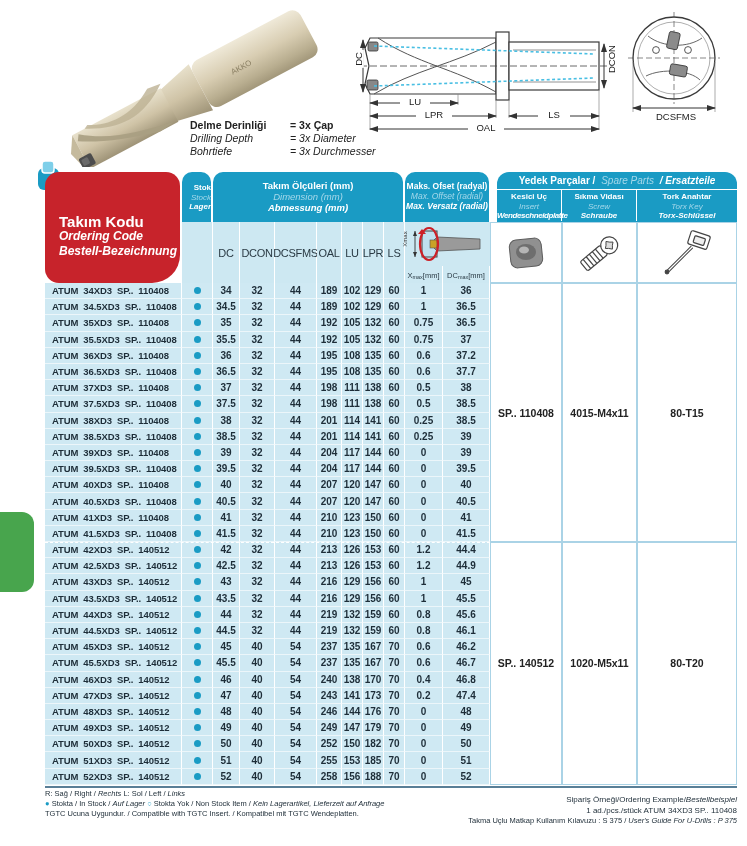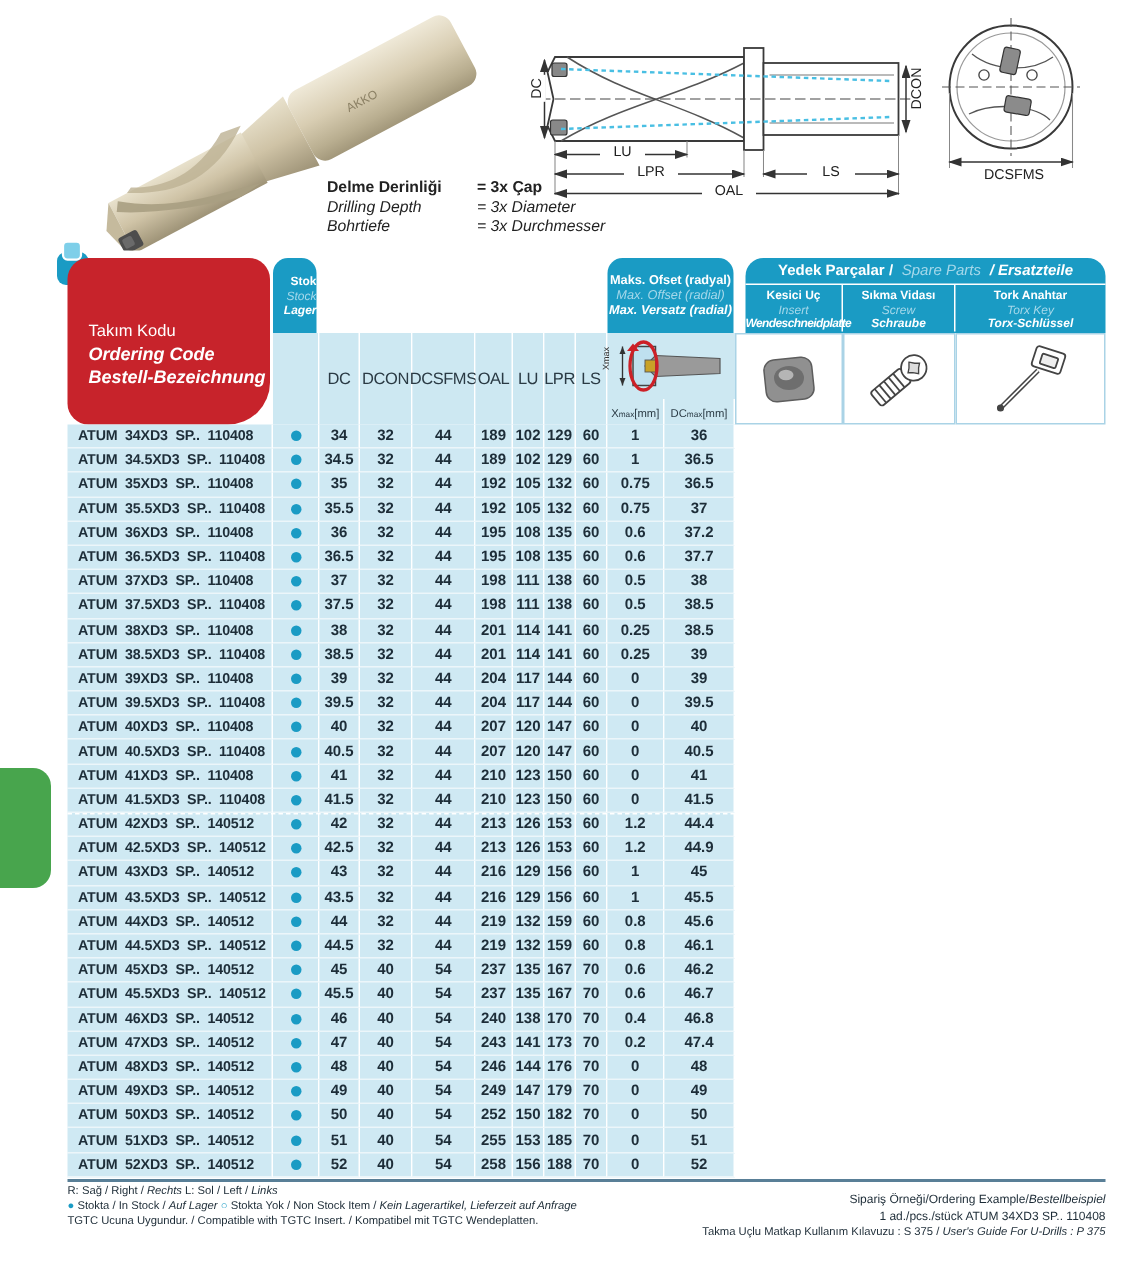--- a/index.html
+++ b/index.html
@@ -1,21 +1,21 @@
 <!DOCTYPE html>
 <html><head>
 <meta charset="utf-8">
 <style>
   html,body{margin:0;padding:0;background:#fff;}
   .page{position:relative;width:747px;height:846px;background:#fff;overflow:hidden;
         font-family:"Liberation Sans",sans-serif;color:#1d2d38;}
   .abs{position:absolute;}
 
   
-  .depth-note{left:218px;top:119px;width:200px;font-size:10.5px;line-height:13px;color:#222;}
+  .depth-note{left:190px;top:119px;width:200px;font-size:10.5px;line-height:13px;color:#222;}
   .dn-row{display:flex;}
   .dn-row .lbl{width:100px;}
   .dn-row.b{font-weight:700;}
   .dn-row.i{font-style:italic;}
   .tech-draw{left:358px;top:6px;width:384px;height:136px;}
   .dim-label{position:absolute;font-size:9.5px;color:#222;background:#fff;text-align:center;line-height:10px;padding:0 2px;}
   .rot{transform:rotate(-90deg);transform-origin:center;}
 
   
   .band{background:#1a9bc4;border-radius:10px 10px 0 0;color:#fff;text-align:center;}
@@ -27,21 +27,21 @@
   .b-offs{left:405px;top:172px;width:84px;height:50px;font-size:8.5px;line-height:10px;padding-top:9px;box-sizing:border-box;border-radius:10px 10px 0 0;}
   .b-spare{left:497px;top:172px;width:240px;height:50px;border-radius:12px 12px 0 0;}
   .spare-title{height:17px;line-height:18px;font-size:10px;border-bottom:1.5px solid #fff;}
   .spare-title .h-en{margin:0 3px;}
   .spare-cols{display:grid;grid-template-columns:65px 75px 100px;height:31px;}
   .spare-cols>div{border-right:1.5px solid #fff;font-size:8px;line-height:9.5px;padding-top:2px;box-sizing:border-box;}
   .spare-cols>div:last-child{border-right:none;}
 
   .red-block{left:45px;top:172px;width:135px;height:111px;background:#c7232b;
              border-radius:14px 14px 28px 14px;color:#fff;padding:42px 0 0 14px;box-sizing:border-box;}
-  .red-block .r1{font-weight:400;font-size:11px;line-height:15px;}
+  .red-block .r1{font-weight:700;font-size:15px;line-height:15px;}
   .red-block .r2,.red-block .r3{font-weight:700;font-style:italic;font-size:12px;line-height:15px;}
 
   
   .subheader-left{left:182px;top:222px;width:223px;height:61px;display:grid;
       grid-template-columns:31px 27px 35px 42px 25px 21px 21px 21px;}
   .subheader-left>div{background:#cde8f2;border-right:1.5px solid #fff;display:flex;align-items:center;justify-content:center;
       font-size:11px;letter-spacing:-0.3px;color:#2a3a44;}
   .subheader-offset{left:405px;top:222px;width:85px;height:61px;background:#cde8f2;}
   .offset-img{position:absolute;left:3px;top:3px;}
   .offset-cols{position:absolute;left:0;bottom:0;width:100%;height:17px;display:grid;grid-template-columns:38px 47px;}
@@ -187,20 +187,25 @@
 
   <svg class="abs bookmark" width="26" height="32" viewBox="0 0 26 32">
     <rect x="2" y="8" width="21" height="22" rx="6" fill="#1a9bc4"></rect>
     <rect x="6" y="1" width="12" height="12" rx="3" fill="#7ecfe9" stroke="#fff" stroke-width="1.5"></rect>
   </svg>
 
   <div class="abs band b-stok">
     <div class="h-tr">Stok</div>
     <div class="h-en">Stock</div>
     <div class="h-de">Lager</div>
+  </div>
+  <div class="abs band b-dims">
+    <div class="h-tr">Takım Ölçüleri (mm)</div>
+    <div class="h-en">Dimension (mm)</div>
+    <div class="h-de">Abmessung (mm)</div>
   </div>
   <div class="abs band b-offs">
     <div class="h-tr">Maks. Ofset (radyal)</div>
     <div class="h-en">Max. Offset (radial)</div>
     <div class="h-de">Max. Versatz (radial)</div>
   </div>
   <div class="abs band b-spare">
     <div class="spare-title">
       <span class="h-tr">Yedek Parçalar /</span>
       <span class="h-en">Spare Parts</span>
@@ -765,20 +770,28 @@
         <div class="tcell c-oal">258</div>
         <div class="tcell c-lu">156</div>
         <div class="tcell c-lpr">188</div>
         <div class="tcell c-ls">70</div>
         <div class="tcell c-xmax">0</div>
         <div class="tcell c-dcmax">52</div>
       </div>
     </div>
   <div class="abs group-sep"></div>
 
+  <div class="abs spare-grid">
+    <div>SP.. 110408</div>
+    <div>4015-M4x11</div>
+    <div>80-T15</div>
+    <div>SP.. 140512</div>
+    <div>1020-M5x11</div>
+    <div>80-T20</div>
+  </div>
 
   <div class="abs bottom-bar"></div>
 
   <div class="abs fn fn-left">
       <div class="fn-line"><span>R: Sağ / Right / </span><span class="it">Rechts</span><span>   L: Sol / Left / </span><span class="it">Links</span></div>
       <div class="fn-line"><span class="accent">● </span><span>Stokta / In Stock / </span><span class="it">Auf Lager</span><span>  </span><span class="accent">○ </span><span>Stokta Yok / Non Stock Item / </span><span class="it">Kein Lagerartikel, Lieferzeit auf Anfrage</span></div>
       <div class="fn-line"><span>TGTC Ucuna Uygundur. / Compatible with TGTC Insert. / Kompatibel mit TGTC Wendeplatten.</span></div>
     </div>
   <div class="abs fn fn-right">
       <div class="fn-line"><span>Sipariş Örneği/Ordering Example/</span><span class="it">Bestellbeispiel</span></div>

